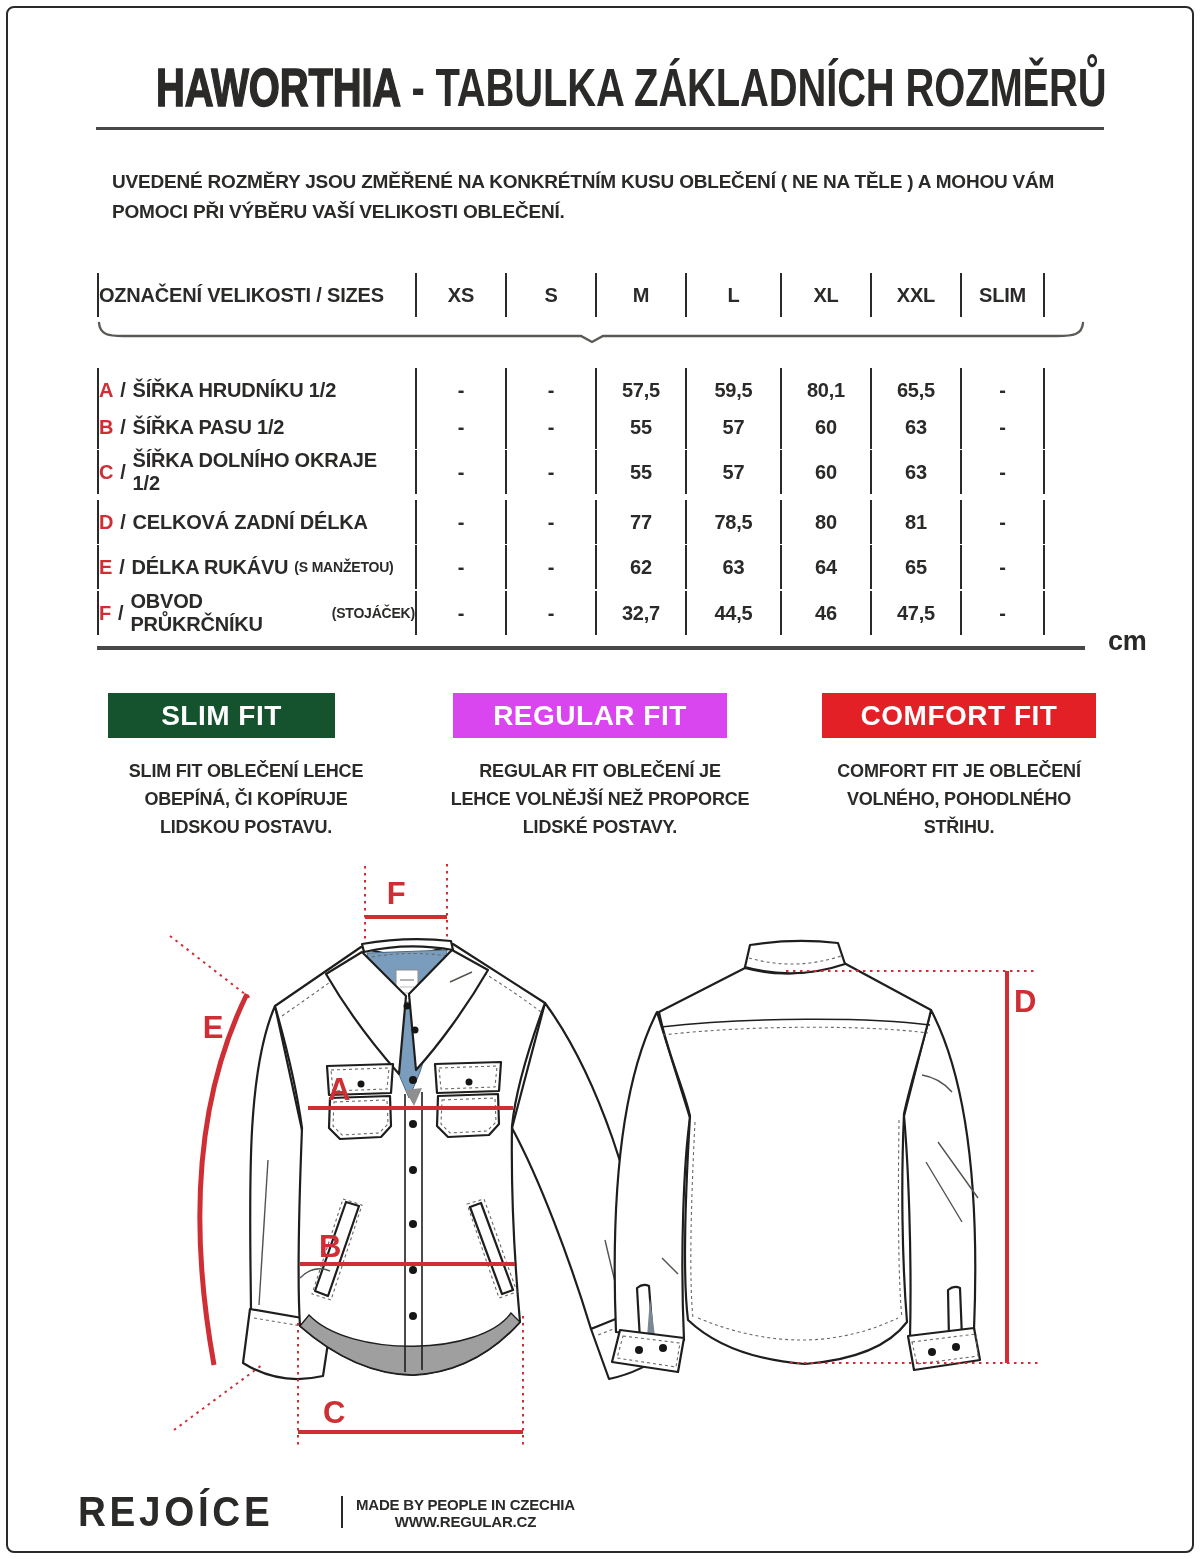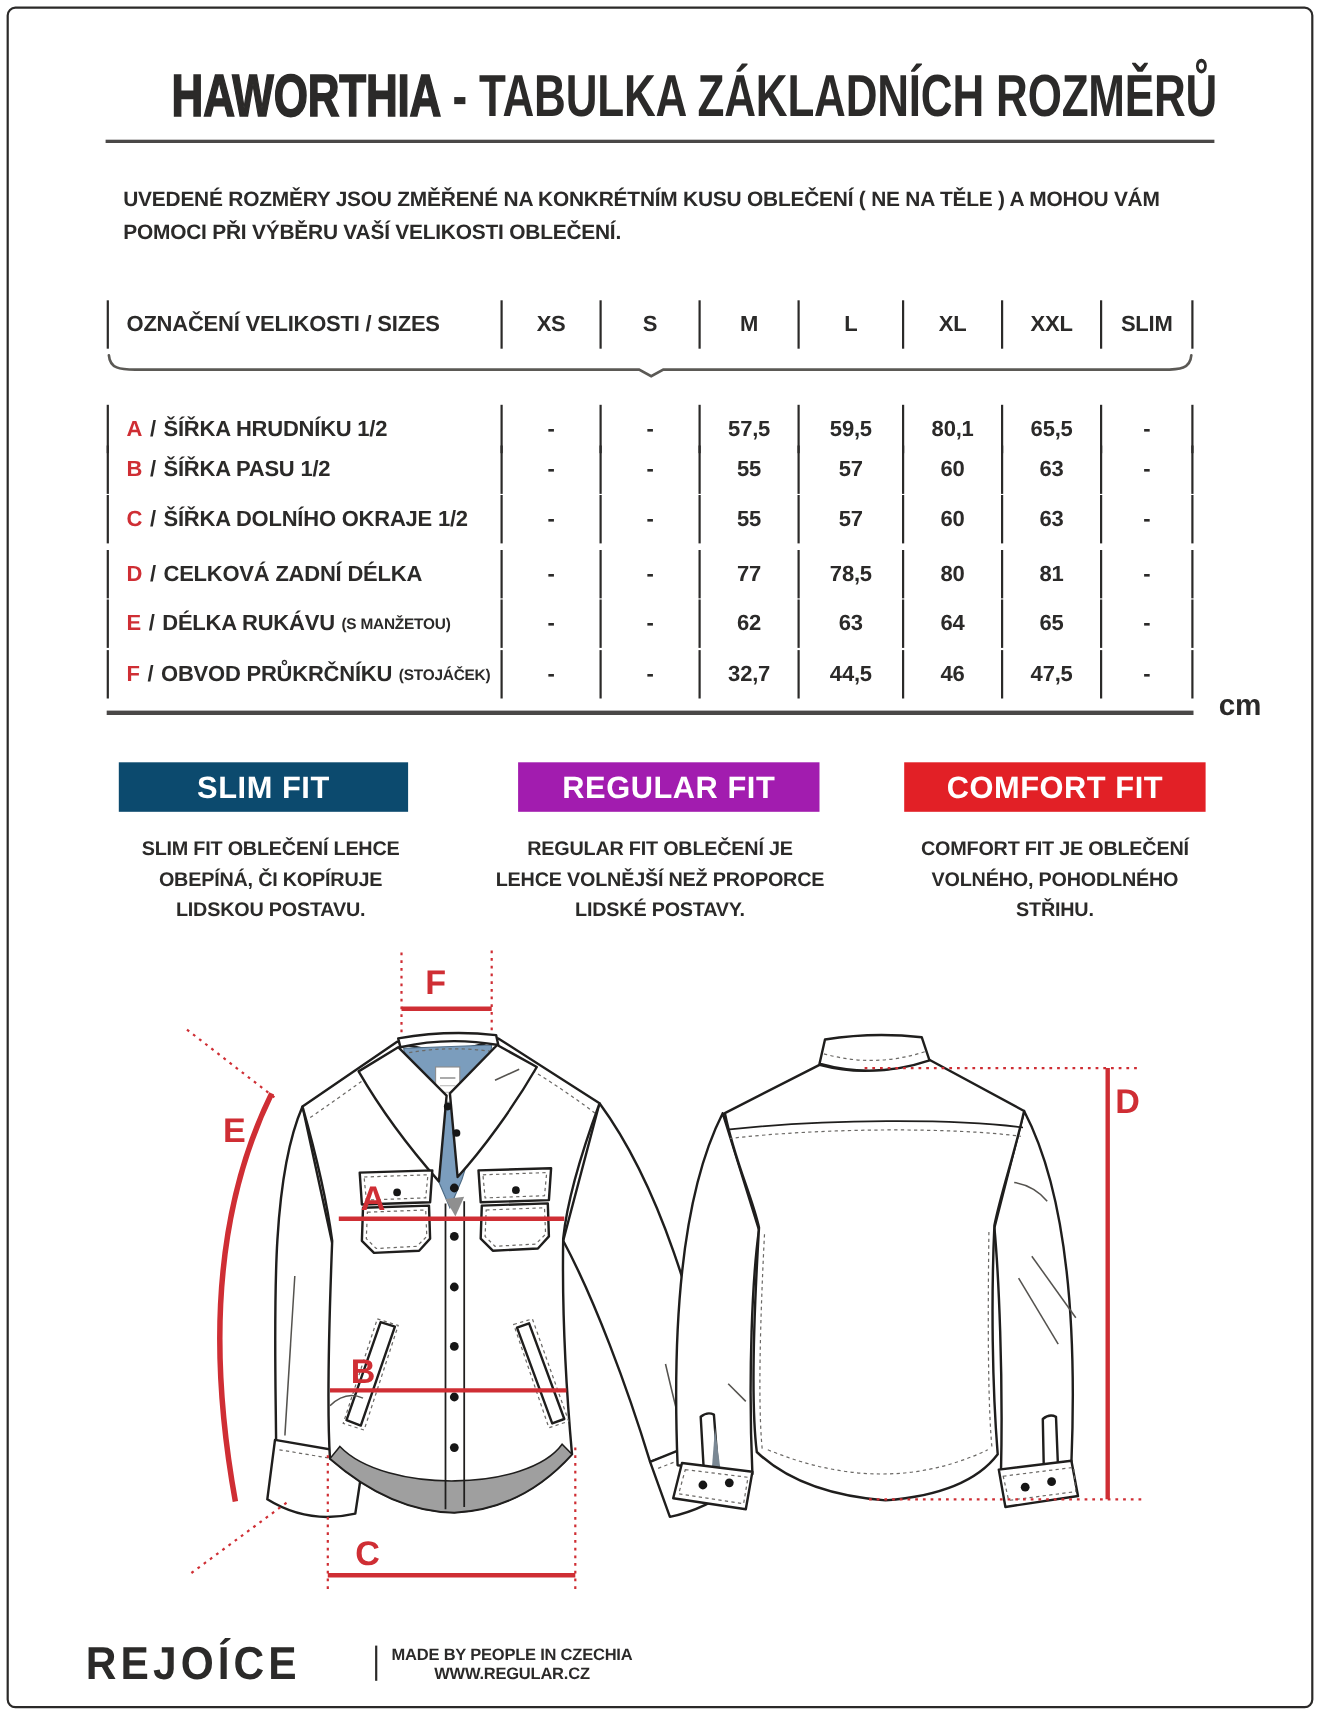--- a/index.html
+++ b/index.html
@@ -21,21 +21,21 @@
   .title .brand{-webkit-text-stroke:1.5px var(--ink);margin-right:14px;}
   .title .rest{}
   .title-rule{position:absolute;left:96px;top:127px;width:1008px;height:3px;background:var(--rule);}
   .intro{position:absolute;left:112px;top:167px;width:975px;
          font-size:19px;font-weight:bold;line-height:30px;}
 
   
   .t-row{position:absolute;left:97px;width:988px;height:44px;display:flex;align-items:center;}
   .cell{height:100%;display:flex;align-items:center;border-left:2px solid var(--ink);box-sizing:border-box;}
   .cell:last-child{border-right:2px solid var(--ink);}
-  .cell.label{width:358px;padding-left:16px;font-size:20px;font-weight:bold;}
+  .cell.label{width:318px;padding-left:0;font-size:20px;font-weight:bold;}
   .cell.v{width:90px;justify-content:center;font-size:20px;font-weight:bold;}
   .cell.v.w95{width:95px;} .cell.v.w85{width:85px;}
   .ltr{color:var(--red);margin-right:7px;}
   .sep{margin-right:7px;}
   .note{font-size:14px;margin-left:6px;}
   .brace{position:absolute;left:97px;top:320px;}
   .bottom-rule{position:absolute;left:97px;top:646px;width:988px;height:4px;background:var(--rule);}
   .unit{position:absolute;left:1108px;top:626px;font-size:27px;font-weight:bold;}
 
   
@@ -183,24 +183,24 @@
       <div class="cell v w95">44,5</div>
       <div class="cell v">46</div>
       <div class="cell v">47,5</div>
       <div class="cell v w85">-</div>
     </div>
 
     <div class="bottom-rule"></div>
     <div class="unit">cm</div>
   </div>
 
-  <div class="fitbox" style="left: 108px; width: 263px; background-color: #0c4a6e;">
+  <div class="fitbox" style="left: 108px; width: 227px; background-color: #14532d;">
       <span>SLIM FIT</span>
     </div>
-  <div class="fitbox" style="left: 471px; width: 274px; background-color: #a21caf;">
+  <div class="fitbox" style="left: 453px; width: 274px; background-color: #d946ef;">
       <span>REGULAR FIT</span>
     </div>
   <div class="fitbox" style="left: 822px; width: 274px; background-color: rgb(226, 32, 38);">
       <span>COMFORT FIT</span>
     </div>
 
   <div class="fitdesc" style="left:115px;width:262px">SLIM FIT OBLEČENÍ LEHCE OBEPÍNÁ, ČI KOPÍRUJE LIDSKOU POSTAVU.</div>
   <div class="fitdesc" style="left:450px;width:300px">REGULAR FIT OBLEČENÍ JE LEHCE VOLNĚJŠÍ NEŽ PROPORCE LIDSKÉ POSTAVY.</div>
   <div class="fitdesc" style="left:815px;width:288px">COMFORT FIT JE OBLEČENÍ VOLNÉHO, POHODLNÉHO STŘIHU.</div>
 

